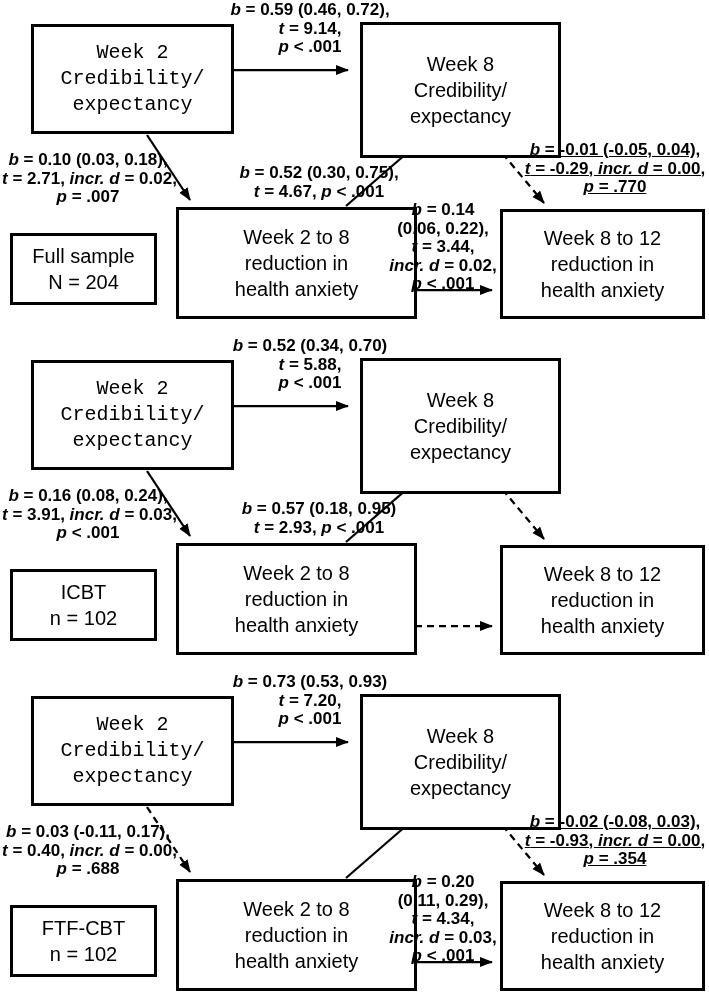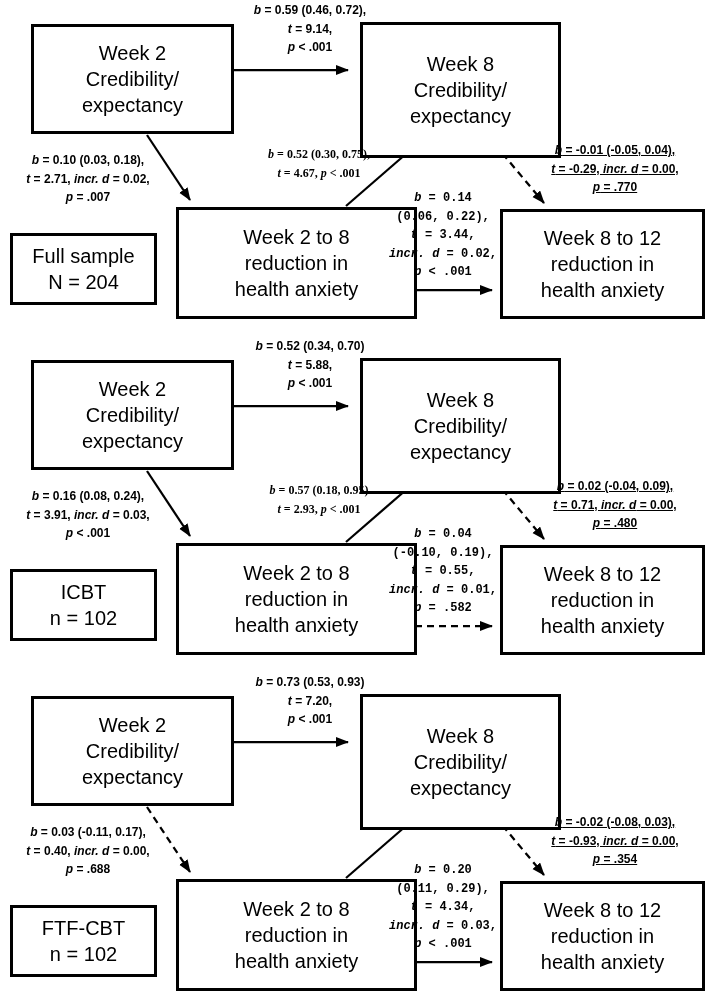--- a/index.html
+++ b/index.html
@@ -17,39 +17,39 @@
   .box {
     position: absolute;
     border: 3px solid #000;
     background: #fff;
     display: flex; align-items: center; justify-content: center;
     text-align: center;
     font-size: 20px; line-height: 26px;
     white-space: nowrap;
     z-index: 2;
   }
-  .box-w2ce   { left: 31px;  top: 24px;  width: 203px; height: 110px; }
+  .box-w2ce   { left: 31px;  top: 24px;  width: 203px; height: 110px; font-family: Liberation Mono, monospace; }
   .box-w8ce   { left: 360px; top: 22px;  width: 201px; height: 136px; }
   .box-w2to8  { left: 176px; top: 207px; width: 241px; height: 112px; }
   .box-w8to12 { left: 500px; top: 209px; width: 205px; height: 110px; }
   .box-sample { left: 10px;  top: 233px; width: 147px; height: 72px; font-size: 20px; text-align: center; }
 
   .lbl {
     position: absolute;
-    font-size: 12px; font-weight: bold;
+    font-size: 17px; font-weight: bold;
     line-height: 18.5px;
     text-align: center;
     white-space: nowrap;
     z-index: 3;
   }
   .lbl-top    { left: 190px; top: 1px;   width: 240px; }
   .lbl-left   { left: 2px;   top: 151px; width: 172px; }
-  .lbl-mid    { left: 226px; top: 145px; width: 186px; font-family: Liberation Serif, serif; }
+  .lbl-mid    { left: 226px; top: 164px; width: 186px; }
   .lbl-right  { left: 521px; top: 141px; width: 188px; text-decoration: underline; }
-  .lbl-bottom { left: 385px; top: 189px; width: 116px; font-family: Liberation Mono, monospace; }
+  .lbl-bottom { left: 385px; top: 201px; width: 116px; }
 
   .arrows { position: absolute; left: 0; top: 0; width: 709px; height: 336px; z-index: 1; }
   .ar { stroke: #000; stroke-width: 2.25; fill: none; }
   #ah path { fill: #000; }
 </style>
 </head>
 <body>
 
 <svg width="0" height="0" style="position:absolute" aria-hidden="true">
   <defs>
@@ -113,22 +113,20 @@
     <div class="box box-w8to12">
         <span>Week 8 to 12<br>reduction in<br>health anxiety</span>
       </div>
     <div class="box box-sample">
         <span>ICBT<br>n = 102</span>
       </div>
 
     <div class="lbl lbl-top"><span><i>b</i> = 0.52 (0.34, 0.70)<br><i>t</i> = 5.88,<br><i>p</i> &lt; .001</span></div>
     <div class="lbl lbl-left"><span><i>b</i> = 0.16 (0.08, 0.24),<br><i>t</i> = 3.91, <i>incr. d</i> = 0.03,<br><i>p</i> &lt; .001</span></div>
     <div class="lbl lbl-mid"><span><i>b</i> = 0.57 (0.18, 0.95)<br><i>t</i> = 2.93, <i>p</i> &lt; .001</span></div>
-    <div class="lbl lbl-right"><span><i>b</i> = 0.02 (-0.04, 0.09),<br><i>t</i> = 0.71, <i>incr. d</i> = 0.00,<br><i>p</i> = .480</span></div>
-    <div class="lbl lbl-bottom"><span><i>b</i> = 0.04<br>(-0.10, 0.19),<br><i>t</i> = 0.55,<br><i>incr. d</i> = 0.01,<br><i>p</i> = .582</span></div>
   </section>
 
   <section class="panel">
     <svg class="arrows" viewBox="0 0 709 336">
       <line class="ar" x1="233" y1="70" x2="348" y2="70" marker-end="url(#ah)"></line>
       <line class="ar" x1="147" y1="135" x2="190" y2="200" marker-end="url(#ah)" stroke-dasharray="7 5"></line>
       <line class="ar" x1="346" y1="206" x2="422" y2="140" marker-end="url(#ah)"></line>
       <line class="ar" x1="487" y1="135" x2="544" y2="203" marker-end="url(#ah)" stroke-dasharray="7 5"></line>
       <line class="ar" x1="379" y1="290" x2="492" y2="290" marker-end="url(#ah)"></line>
     </svg>

